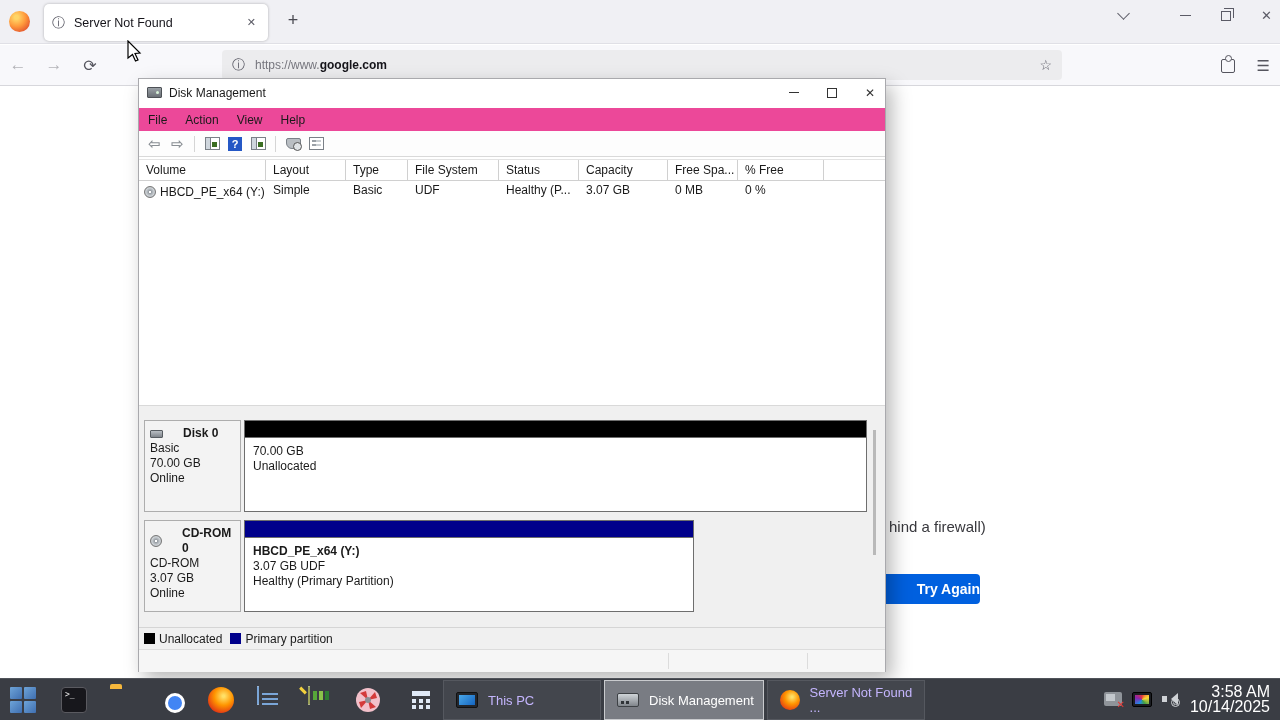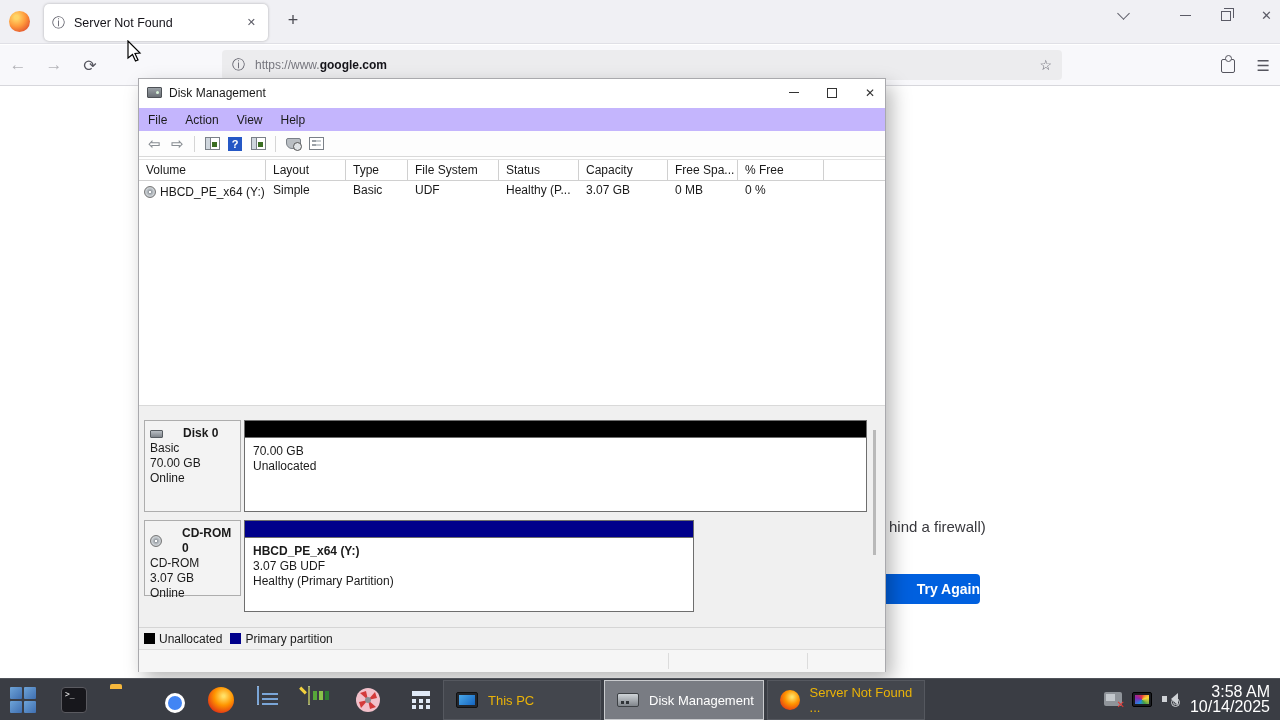--- a/index.html
+++ b/index.html
@@ -50,21 +50,21 @@
     border:1px solid #a9a9ad; box-shadow:6px 8px 18px rgba(0,0,0,.28); font-size:12px; color:#1a1a1a; }
   .dm-titlebar { position:absolute; left:0; top:0; width:100%; height:27px; background:#fff; display:flex; align-items:center; }
   .dm-title-icon { width:15px; height:11px; margin:0 7px 0 8px; background:linear-gradient(#9aa0a6,#6b7076); border:1px solid #4d5156; border-radius:1px; position:relative; }
   .dm-title-icon::after { content:""; position:absolute; right:2px; top:3px; width:3px; height:3px; background:#d8f3d8; border-radius:50%; }
   .dm-title { font-size:12px; }
   .dm-ctrls { position:absolute; right:10px; top:0; height:27px; display:flex; gap:28px; align-items:center; color:#333; }
   .dm-min { width:10px; height:1.4px; background:#333; }
   .dm-max { width:10px; height:10px; border:1.3px solid #333; }
   .dm-close { font-size:12px; }
 
-  .dm-menubar { position:absolute; left:0; top:29px; width:100%; height:25px; background:#c4b5fd; display:flex; align-items:center; gap:0; border-bottom:1px solid #f0f0f0;}
+  .dm-menubar { position:absolute; left:0; top:29px; width:100%; height:25px; background:#ec4899; display:flex; align-items:center; gap:0; border-bottom:1px solid #f0f0f0;}
   .dm-menu { padding:0 9px; font-size:12px; }
   .dm-toolbar { position:absolute; left:0; top:52px; width:100%; height:26px; background:#fdfdfd; border-bottom:1px solid #d9d9d9;
     display:flex; align-items:center; padding-left:6px; gap:5px; }
   .ti { display:inline-flex; align-items:center; justify-content:center; width:18px; height:17px; }
   .ti-arrow { color:#8a8f94; font-size:15px; font-weight:bold; }
   .tsep { width:1px; height:16px; background:#d5d5d5; margin:0 3px; }
   .ti-panel { width:15px; height:13px; border:1px solid #7a8087; background:#fff; position:relative; }
   .ti-panel::before { content:""; position:absolute; left:0; top:0; width:4px; height:100%; background:#cfd6dd; border-right:1px solid #7a8087; }
   .ti-panel::after { content:""; position:absolute; right:2px; bottom:2px; width:5px; height:5px; background:#3b6e22; }
   .ti-help { width:14px; height:14px; background:#2457c5; color:#fff; font-size:11px; font-weight:bold; text-align:center; line-height:14px; }
@@ -119,21 +119,21 @@
   .tb-note::before { content:""; position:absolute; left:4px; top:6px; width:16px; height:2px; background:#7aa6d8; box-shadow:0 5px 0 #7aa6d8, 0 10px 0 #7aa6d8; }
   .tb-doc { background:#fdfdf4; border:1px solid #9aa05a; border-radius:2px; position:relative; }
   .tb-doc::before { content:""; position:absolute; left:4px; bottom:4px; width:4px; height:9px; background:#57a639; box-shadow:6px 0 0 #8bc34a, 12px 0 0 #2e7d32; }
   .tb-doc::after { content:""; position:absolute; right:2px; top:2px; width:8px; height:3px; background:#f3d13c; transform:rotate(45deg); }
   .tb-calc { background:linear-gradient(#5b8fd6,#2f5fa8); border-radius:4px; position:relative; }
   .tb-calc::before { content:""; position:absolute; left:4px; top:4px; width:18px; height:5px; background:#dfe9f7; }
   .tb-calc::after { content:""; position:absolute; left:4px; top:12px; width:4px; height:4px; background:#dfe9f7;
     box-shadow:7px 0 0 #dfe9f7, 14px 0 0 #dfe9f7, 0 6px 0 #dfe9f7, 7px 6px 0 #dfe9f7, 14px 6px 0 #dfe9f7; }
 
   .task-btn { position:absolute; top:1px; height:40px; display:flex; align-items:center; gap:10px; padding-left:12px;
-    background:#43464d; border:1px solid #55585f; color:#eab308; font-size:13px; }
+    background:#43464d; border:1px solid #55585f; color:#c4b5fd; font-size:13px; }
   .task-btn.active { background:#797c83; border:1px solid #c9cbce; color:#fff; }
   .mon-ico { width:22px; height:16px; background:#23262c; border:1px solid #111; border-radius:2px; position:relative; }
   .mon-ico::before { content:""; position:absolute; left:2px; top:2px; right:2px; bottom:2px; background:linear-gradient(135deg,#49a7e9,#1565c0); }
   .dm-task-ico { width:22px; height:14px; background:linear-gradient(#cfd4d8,#80858b); border:1px solid #3d4145; border-radius:2px; position:relative; }
   .dm-task-ico::after { content:""; position:absolute; left:3px; bottom:2px; width:3px; height:3px; background:#2f3337; box-shadow:5px 0 0 #2f3337; }
   .tb-ff-sm { width:20px; height:20px; border-radius:50%; background:radial-gradient(circle at 60% 35%, #ffe066 5%, #ff9500 40%, #e33b13 80%, #8a1c7c 100%); }
 
   .tray { position:absolute; right:0; top:678px; height:42px; display:flex; align-items:center; gap:10px; padding-right:10px; color:#fff; }
   .tray-time { text-align:right; font-size:16px; line-height:15px; }
   .net-ico { width:18px; height:14px; background:#8f949a; border-radius:2px; position:relative; }
@@ -275,21 +275,21 @@
         <div>Online</div>
       </div>
       <div class="graphic" style="left:105px; top:14px; width:623px; height:92px;">
         <div class="gbar" style="background:#000000;"></div>
         <div class="gtext">
           <div>70.00 GB</div>
           <div>Unallocated</div>
         </div>
       </div>
 
-      <div class="disk-label" style="top:114px; height:76px;">
+      <div class="disk-label" style="top:114px; height:92px;">
         <div class="t">
           <span class="disc-ico"></span>
           <span>CD-ROM 0</span>
         </div>
         <div>CD-ROM</div>
         <div>3.07 GB</div>
         <div>Online</div>
       </div>
       <div class="graphic" style="left:105px; top:114px; width:450px; height:92px;">
         <div class="gbar" style="background:#00008b;"></div>

